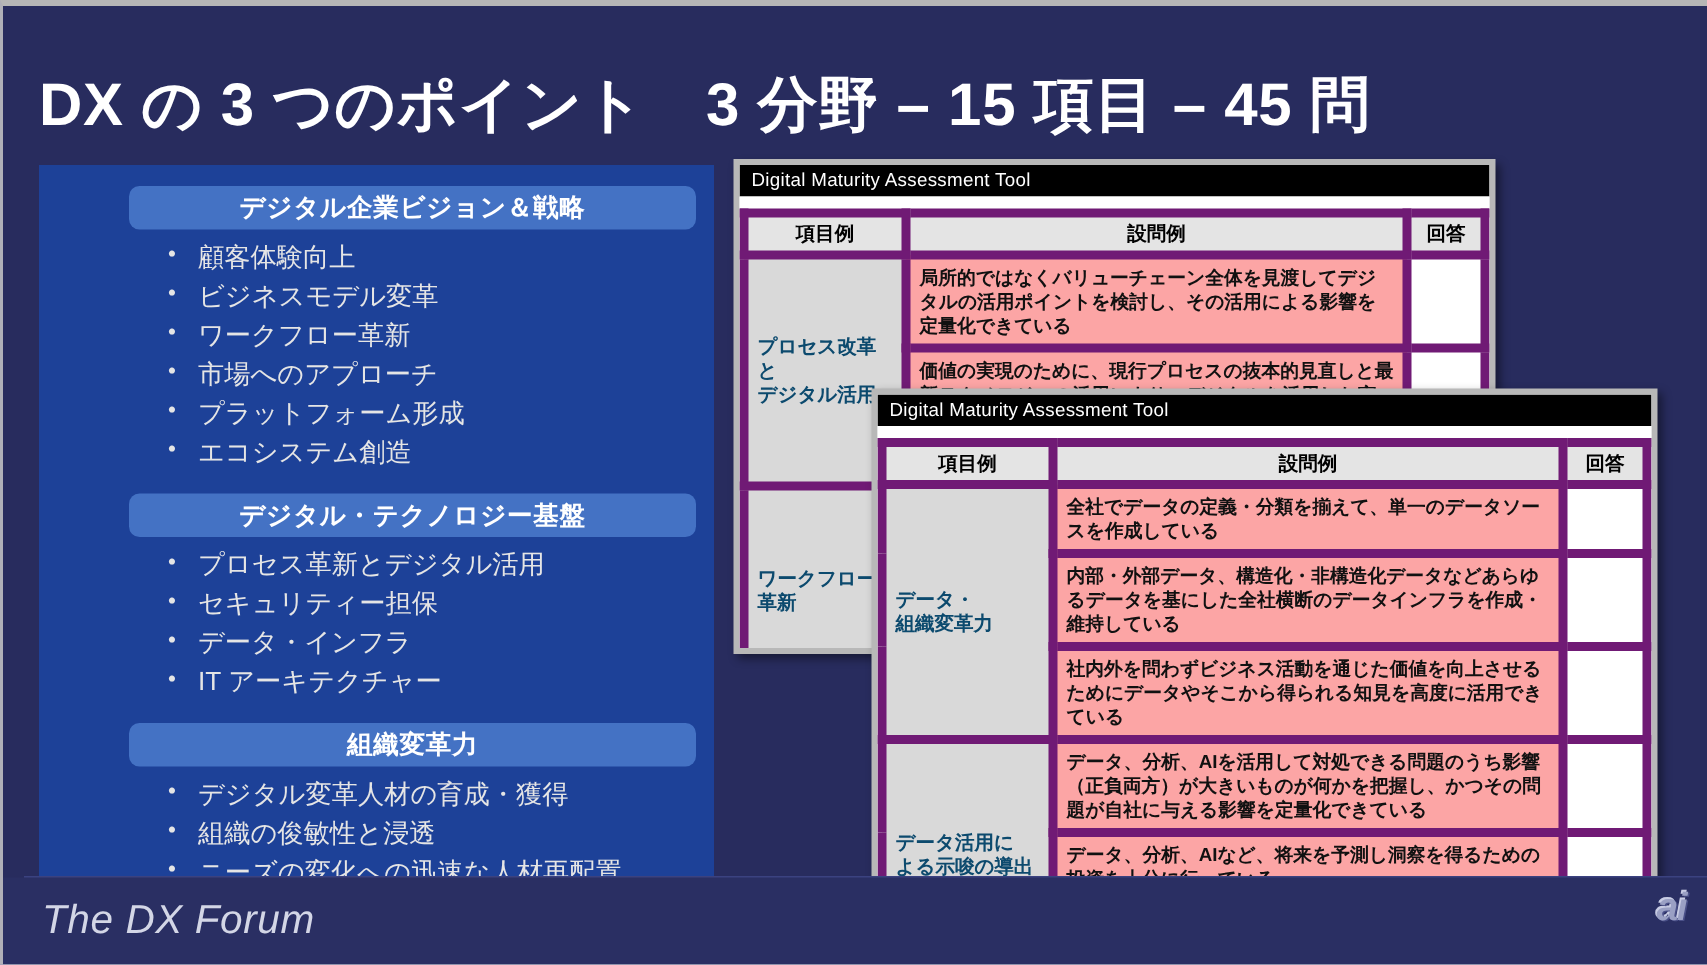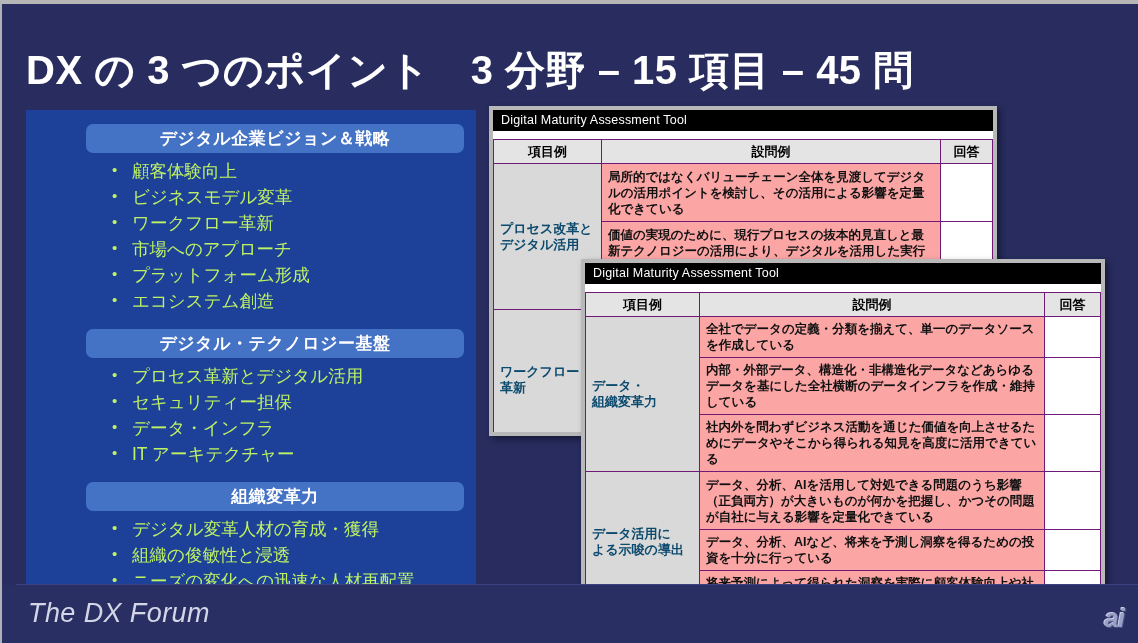--- a/index.html
+++ b/index.html
@@ -63,21 +63,21 @@
   .group-1 { margin-top: 14px; }
   .group-2 { margin-top: 15px; }
   .group-3 { margin-top: 15px; }
 
   .bullet-list {
     list-style: none;
     margin: 5px 0 0 0;
     padding: 0 0 0 36px;
   }
   .bullet-list li {
-    color: #bef264;
+    color: #e5e5e5;
     font-size: 17.5px;
     line-height: 26px;
     position: relative;
     padding-left: 22px;
     white-space: nowrap;
   }
   .bullet-list li::before {
     content: "\2022";
     position: absolute;
     left: 2px;
@@ -107,21 +107,21 @@
     left: 26px;
     bottom: 14px;
     color: #d3d6e6;
     font-size: 27px;
     letter-spacing: 0.4px;
     font-style: italic;
   }
   #logo {
     position: absolute;
     right: 14px;
-    bottom: 10px;
+    bottom: 24px;
     width: 44px;
     height: 30px;
     color: #9aa0c4;
     font-style: italic;
     font-weight: bold;
     font-size: 26px;
     text-align: right;
     line-height: 30px;
     letter-spacing: -1px;
     text-shadow: 1px 1px 0 #4a5088, -1px -1px 0 #c8cce4;
@@ -165,21 +165,21 @@
     height: 8px;
     background: #ffffff;
   }
   table.qt {
     border-collapse: collapse;
     width: 100%;
     table-layout: fixed;
     font-size: 12.5px;
   }
   table.qt th, table.qt td {
-    border: 1px solid #701a75;
+    border: 6px solid #701a75;
     vertical-align: middle;
     padding: 4px 6px;
     box-sizing: border-box;
   }
   table.qt thead th {
     background: #e4e4e4;
     font-size: 13px;
     font-weight: bold;
     text-align: center;
     height: 24px;

